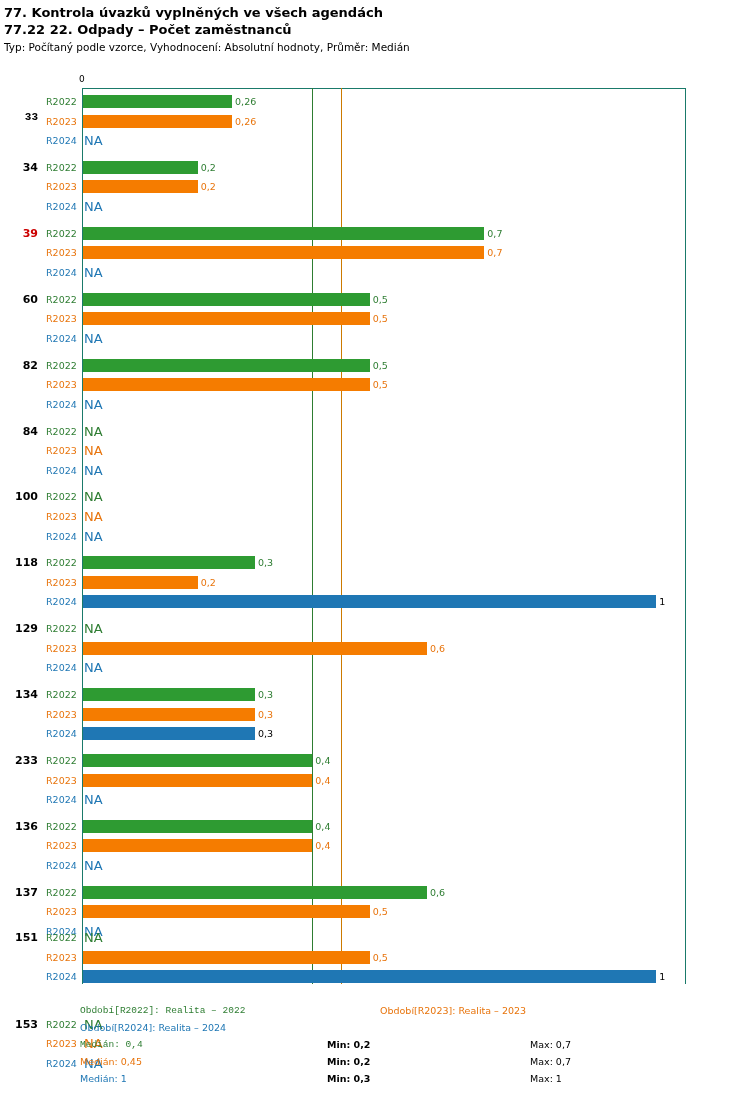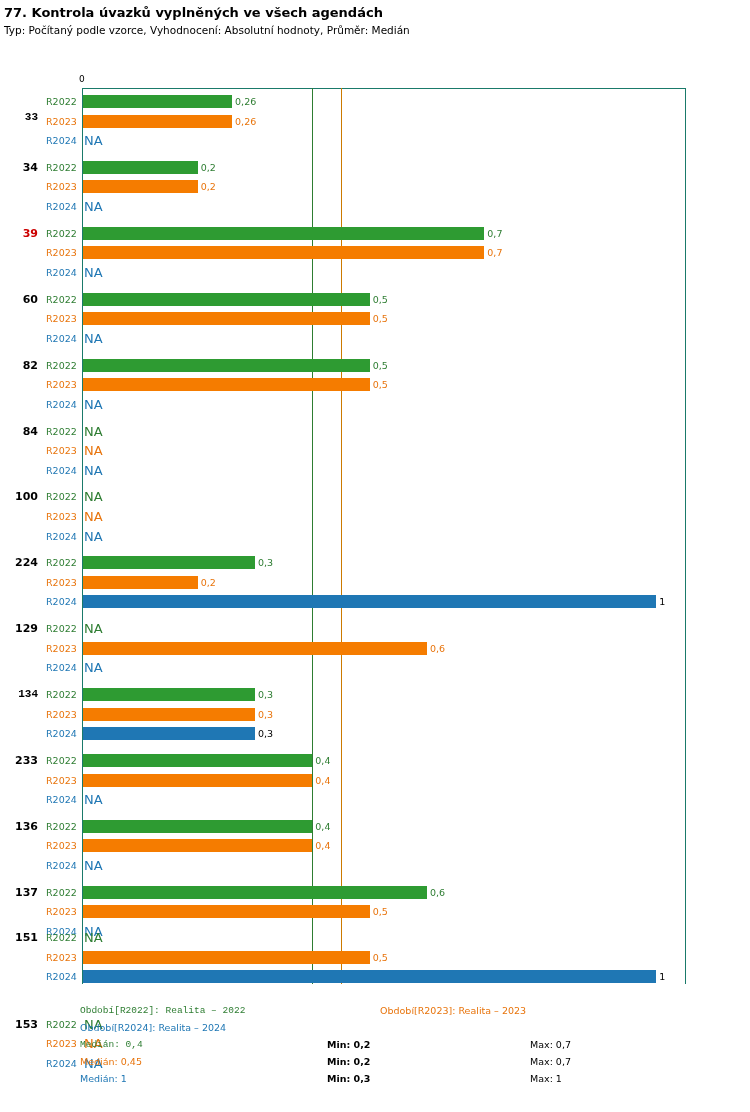--- a/index.html
+++ b/index.html
@@ -149,20 +149,21 @@
   .legend-col-mid { position: absolute; left: 327px; font-weight: bold; }
   .g { color: #2e7d32; font-family: Liberation Mono, monospace; }
   .o { color: #e8740c; }
   .b { color: #1f77b4; }
 </style>
 </head>
 <body>
 
 <div class="title-block">
   <div class="title-line">77. Kontrola úvazků vyplněných ve všech agendách</div>
+  <div class="title-line">77.22 22. Odpady – Počet zaměstnanců</div>
   <div class="subtitle-line">Typ: Počítaný podle vzorce, Vyhodnocení: Absolutní hodnoty, Průměr: Medián</div>
 </div>
 
 <div class="chart-area">
   <div class="zero-label">0</div>
   <div class="axis-top"></div>
   <div class="axis-left"></div>
   <div class="axis-right"></div>
   <div id="gridlines">
       <div class="gridline" style="left: 312.333px; background: rgb(46, 125, 50);"></div>
@@ -278,21 +279,21 @@
         <div class="row" style="top: 19.6px;">
           <span class="row-label lbl-2023">R2023</span>
           <span class="na lbl-2023">NA</span>
         </div>
         <div class="row" style="top: 39.2px;">
           <span class="row-label lbl-2024">R2024</span>
           <span class="na lbl-2024">NA</span>
         </div>
       </div>
       <div class="group" style="top: 479.3px; height: 58.8px;">
-        <div class="group-label" style="top: 0px; line-height: 19.6px;">224</div>
+        <div class="group-label" style="top: 0px; line-height: 19.6px;">118</div>
         <div class="row" style="top: 0px;">
           <span class="row-label lbl-2022">R2022</span>
           <div class="bar bar-2022" style="width: 172px;"></div>
           <span class="bar-value val-2022" style="left: 258px;">0,3</span>
         </div>
         <div class="row" style="top: 19.6px;">
           <span class="row-label lbl-2023">R2023</span>
           <div class="bar bar-2023" style="width: 114.667px;"></div>
           <span class="bar-value val-2023" style="left: 200.667px;">0,2</span>
         </div>
@@ -312,21 +313,21 @@
           <span class="row-label lbl-2023">R2023</span>
           <div class="bar bar-2023" style="width: 344px;"></div>
           <span class="bar-value val-2023" style="left: 430px;">0,6</span>
         </div>
         <div class="row" style="top: 39.2px;">
           <span class="row-label lbl-2024">R2024</span>
           <span class="na lbl-2024">NA</span>
         </div>
       </div>
       <div class="group" style="top: 611.1px; height: 58.8px;">
-        <div class="group-label" style="top: 0px; line-height: 19.6px; font-family: Liberation Mono, monospace;">134</div>
+        <div class="group-label" style="top: 0px; line-height: 19.6px;">134</div>
         <div class="row" style="top: 0px;">
           <span class="row-label lbl-2022">R2022</span>
           <div class="bar bar-2022" style="width: 172px;"></div>
           <span class="bar-value val-2022" style="left: 258px;">0,3</span>
         </div>
         <div class="row" style="top: 19.6px;">
           <span class="row-label lbl-2023">R2023</span>
           <div class="bar bar-2023" style="width: 172px;"></div>
           <span class="bar-value val-2023" style="left: 258px;">0,3</span>
         </div>

